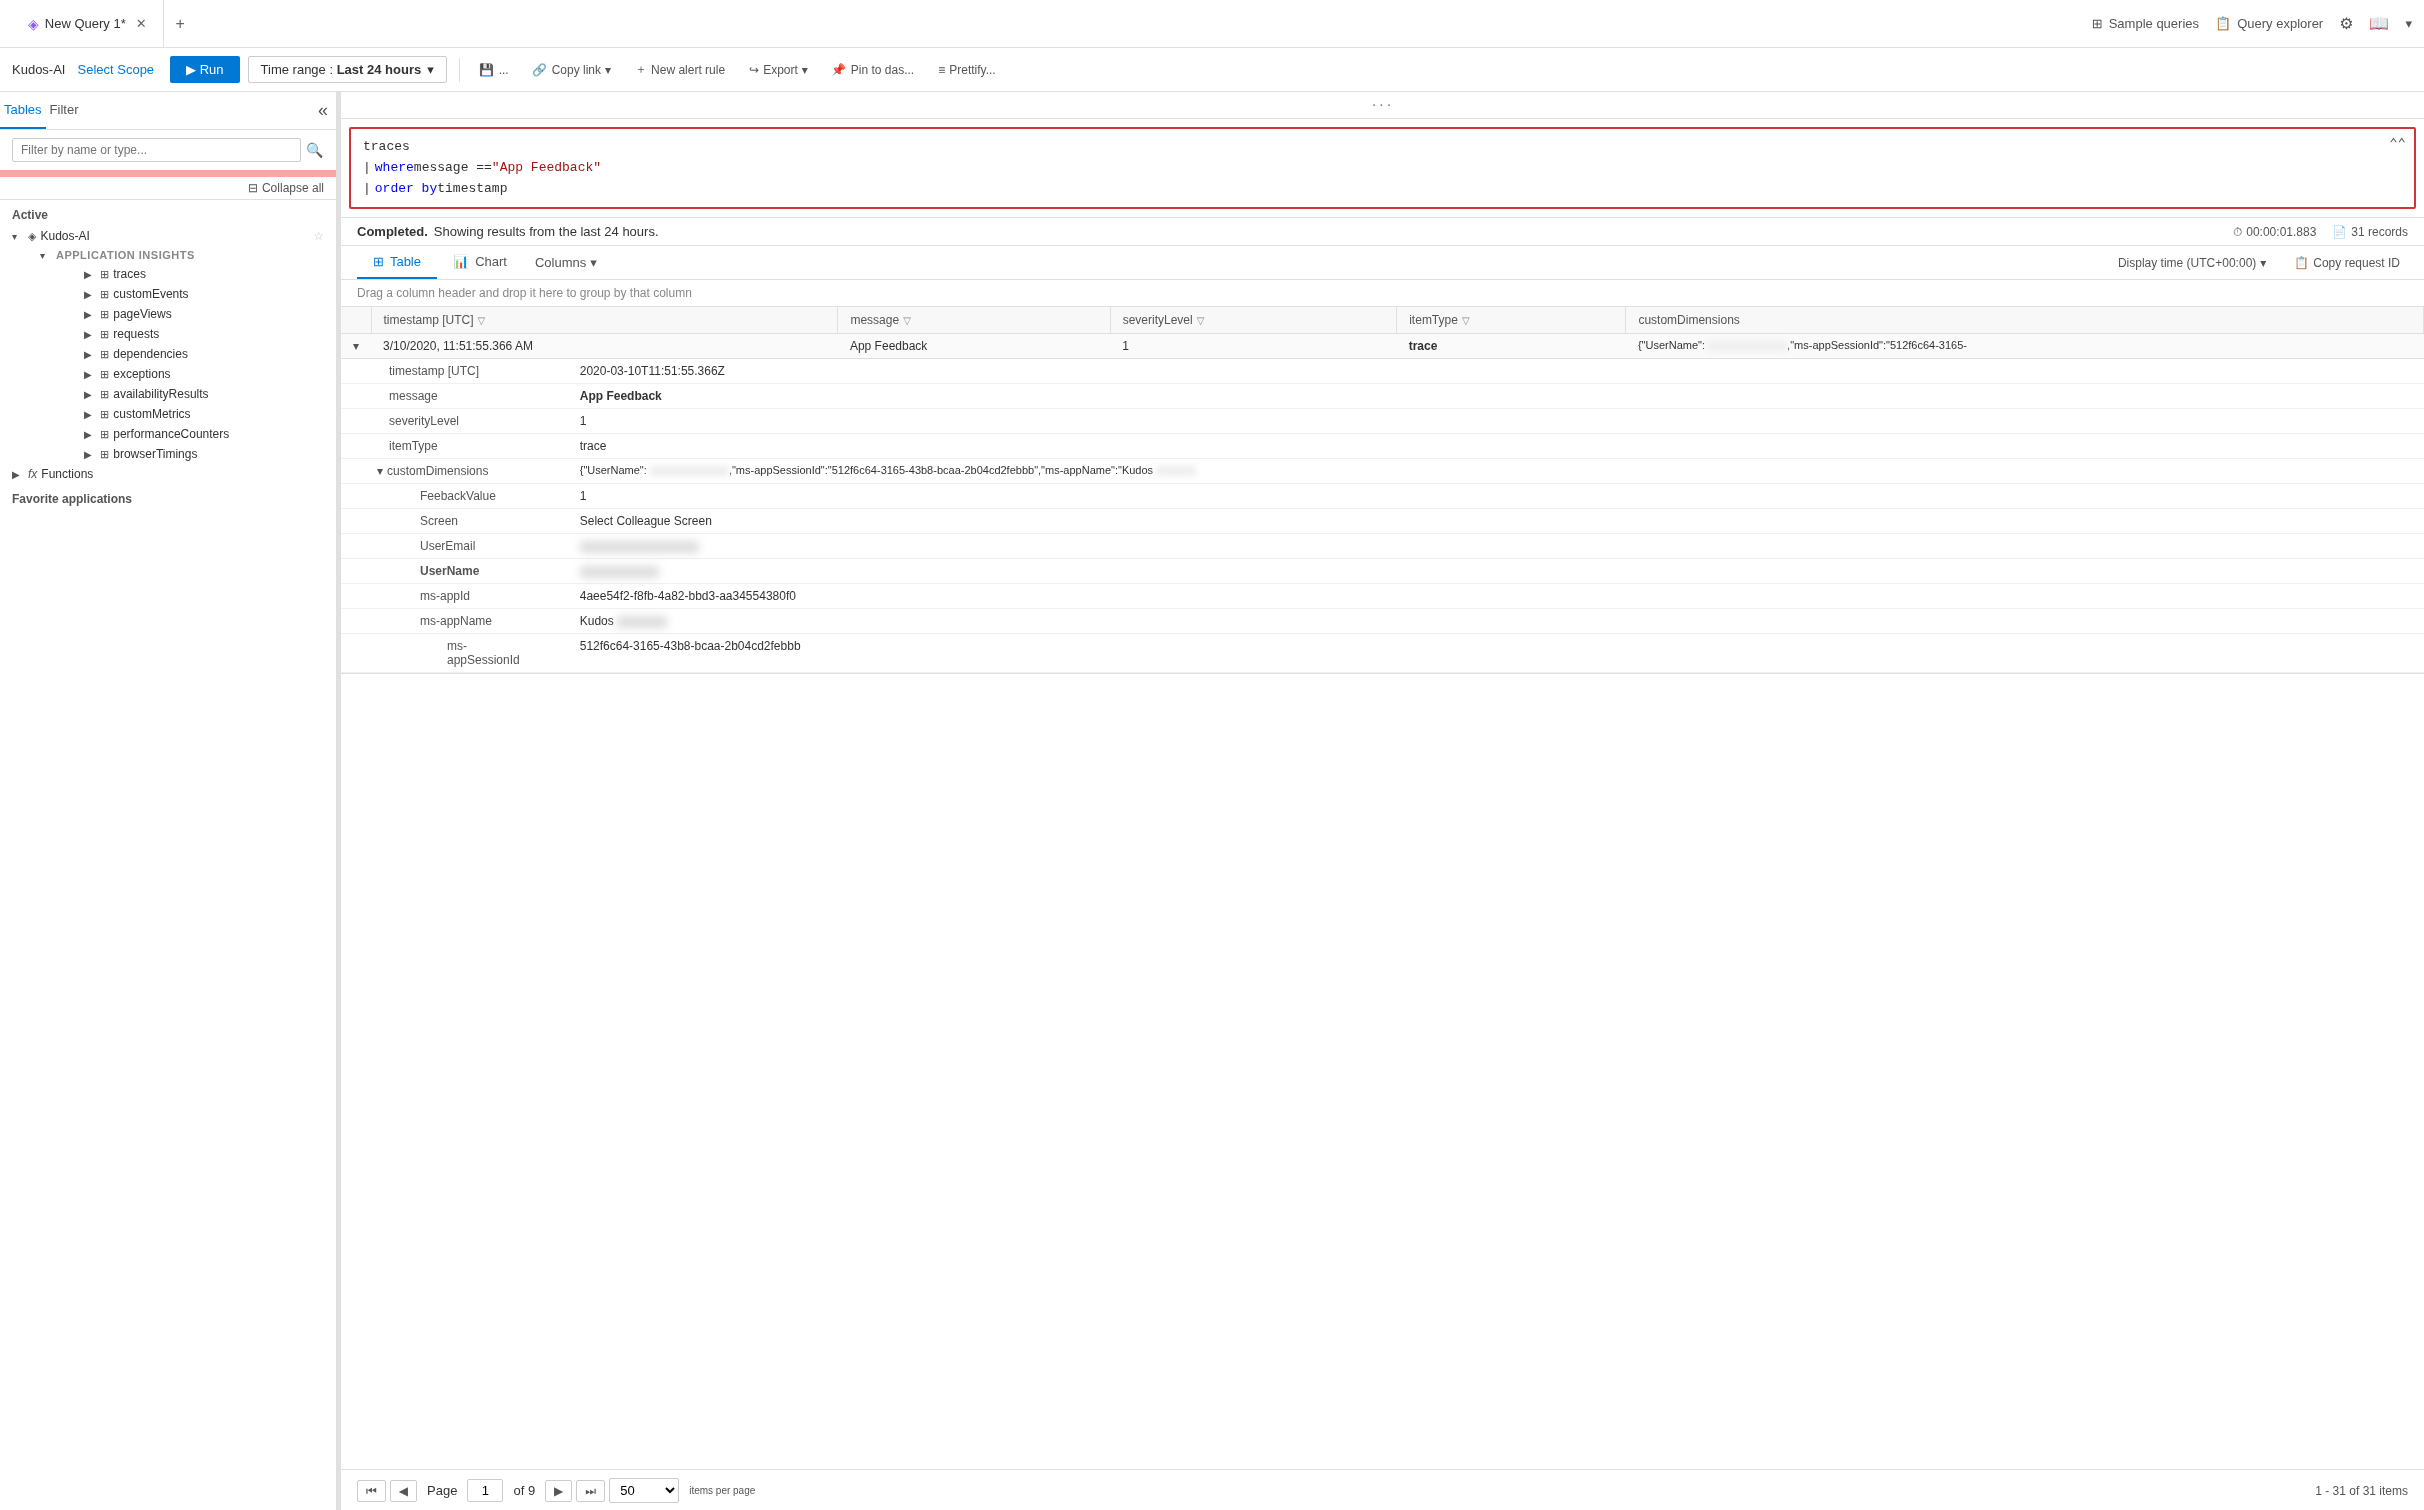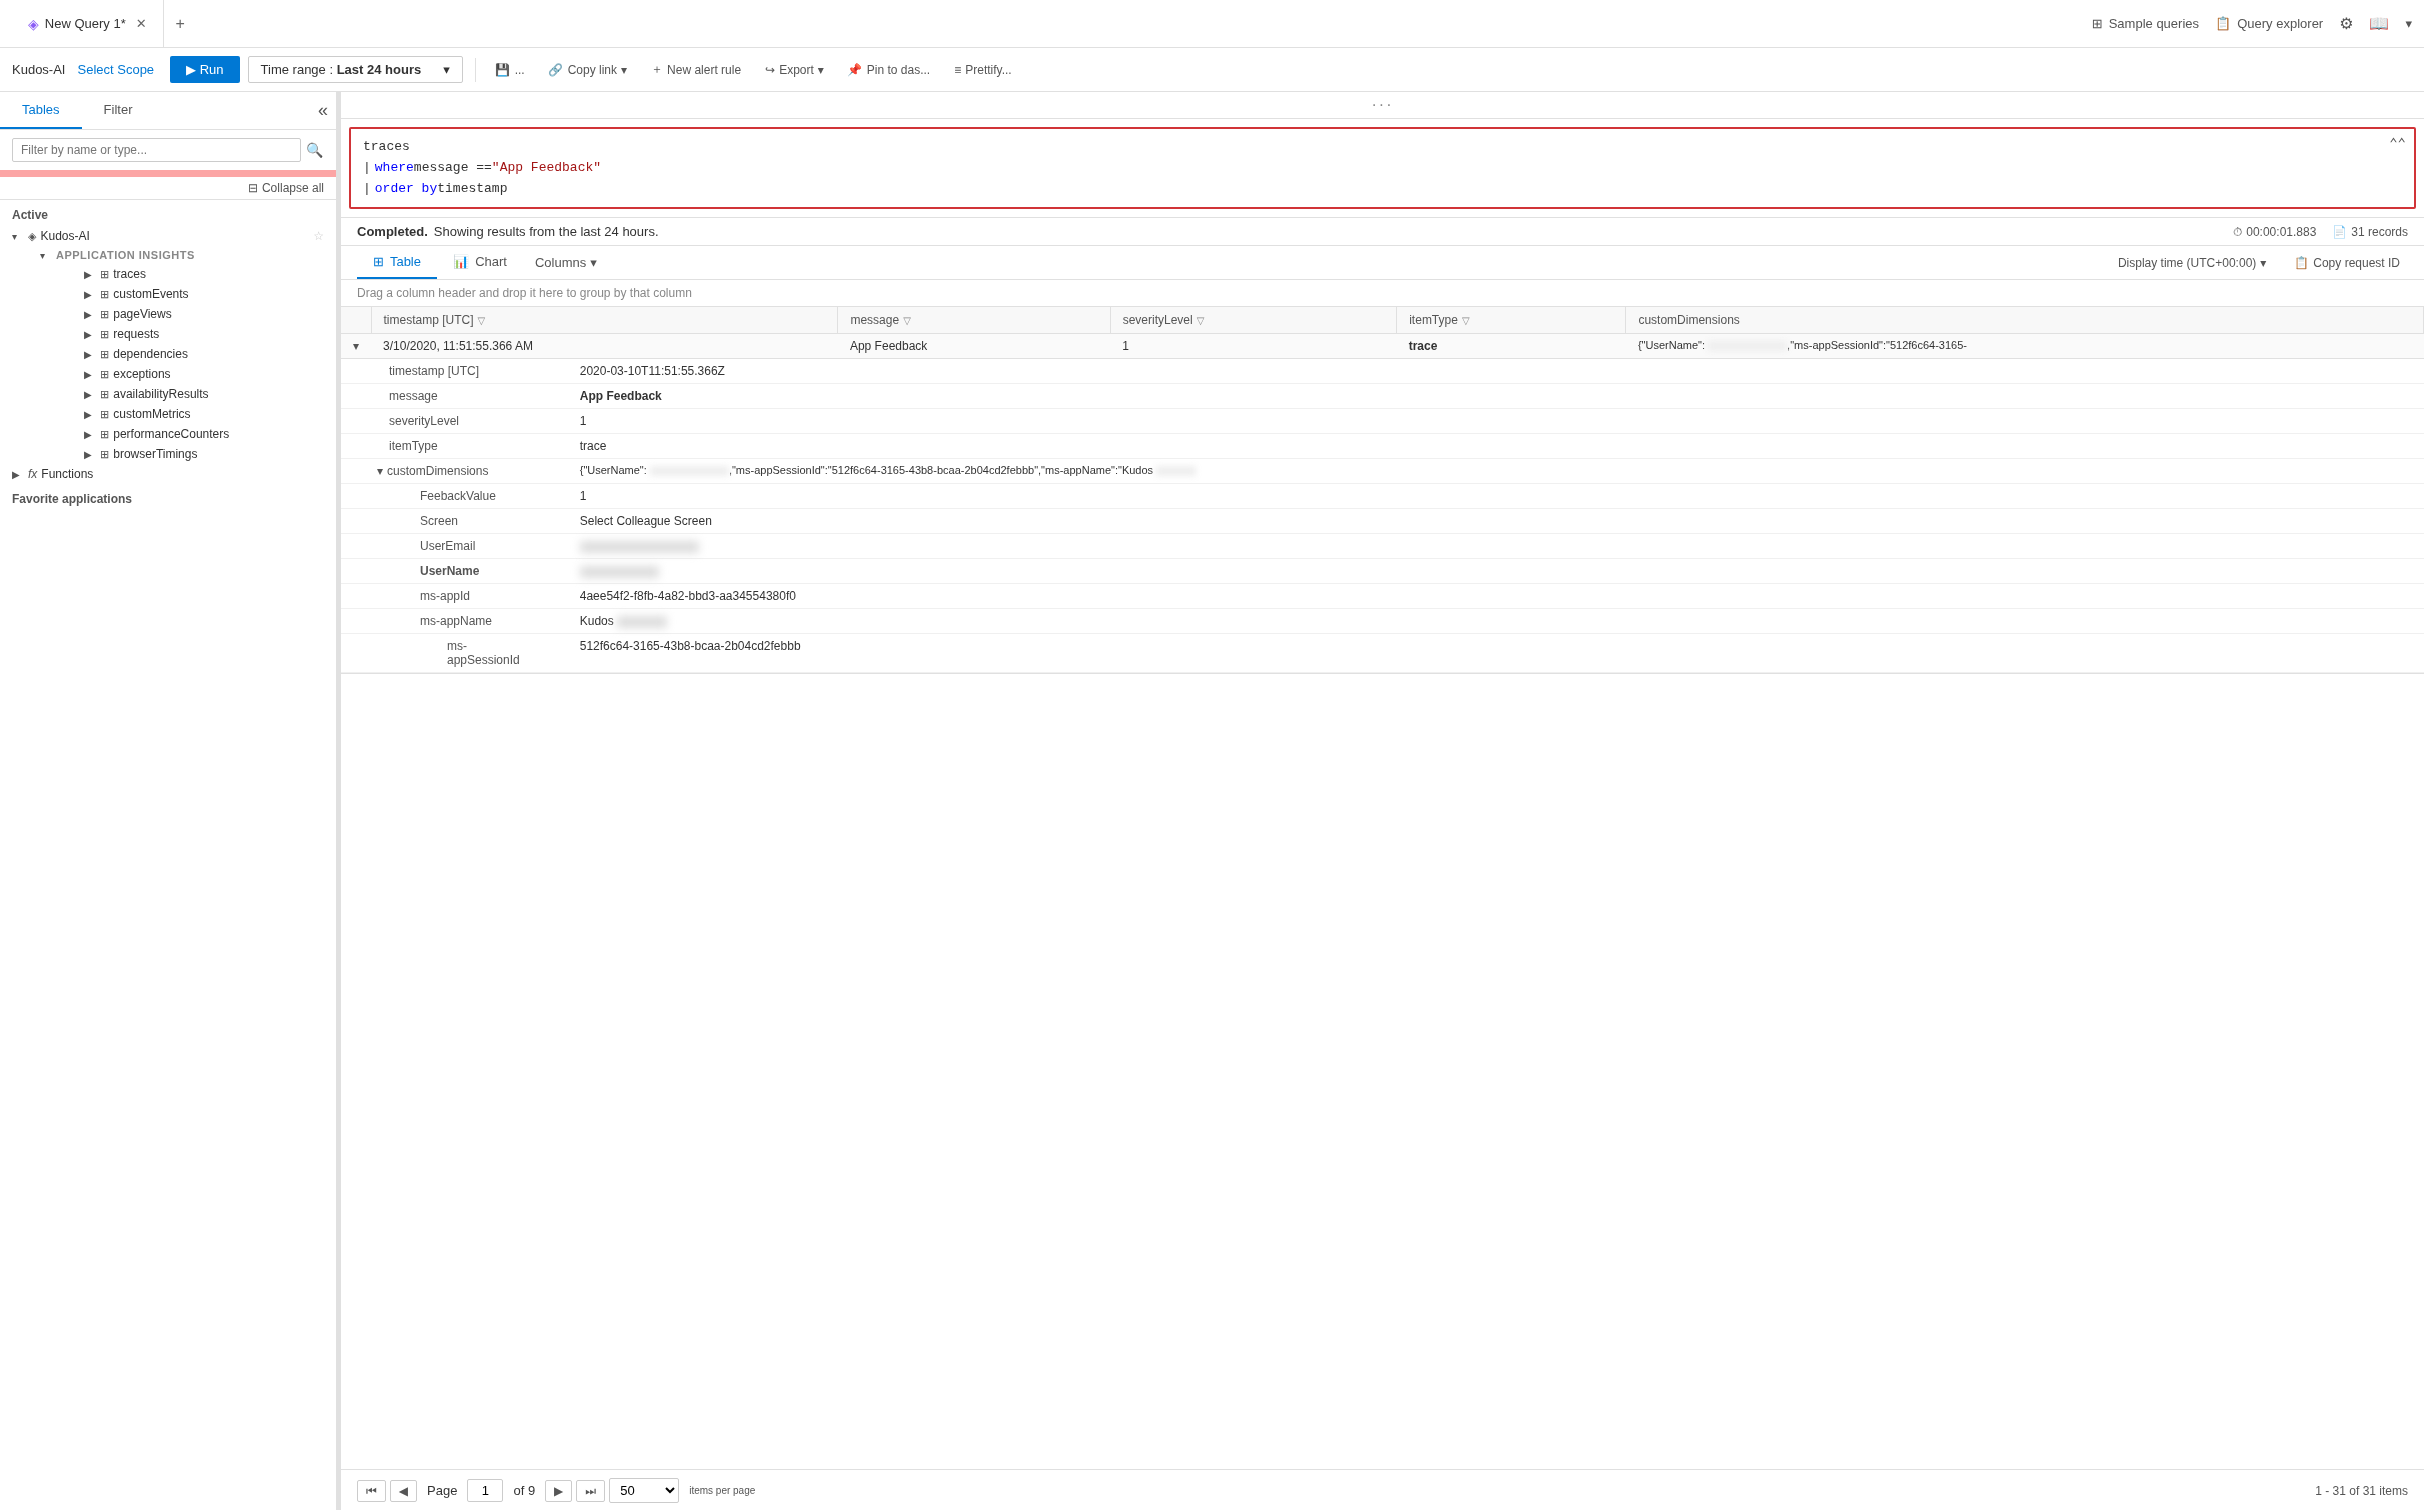--- a/index.html
+++ b/index.html
@@ -28,36 +28,36 @@
       height: 44px; padding: 0 12px; gap: 8px;
     }
     .workspace-name { font-size: 13px; color: #333; margin-right: 4px; }
     .select-scope-btn { color: #0078d4; cursor: pointer; font-size: 13px; margin-right: 8px; }
     .run-btn {
       display: flex; align-items: center; gap: 6px; background: #0078d4; color: #fff;
       border: none; border-radius: 2px; padding: 6px 16px; font-size: 13px; cursor: pointer;
       font-weight: 500;
     }
     .time-range-btn {
-      display: flex; align-items: center; gap: 22px; border: 1px solid #ccc; border-radius: 2px;
+      display: flex; align-items: center; gap: 6px; border: 1px solid #ccc; border-radius: 2px;
       padding: 5px 12px; font-size: 13px; cursor: pointer; color: #333; background: #fff;
     }
     .toolbar-sep { width: 1px; height: 24px; background: #e0e0e0; margin: 0 4px; }
     .toolbar-action { display: flex; align-items: center; gap: 4px; color: #555; font-size: 12px; cursor: pointer; padding: 4px 8px; }
 
     
     .main-layout { display: flex; height: calc(100vh - 91px); }
 
     
     .sidebar {
       width: 337px; min-width: 337px; border-right: 1px solid #e0e0e0;
       display: flex; flex-direction: column; background: #fff; overflow: hidden;
     }
     .sidebar-tab {
-      padding: 10px 22px; font-size: 13px; cursor: pointer; color: #555; border-bottom: 2px solid transparent;
+      padding: 10px 4px; font-size: 13px; cursor: pointer; color: #555; border-bottom: 2px solid transparent;
     }
     .sidebar-tab.active { color: #0078d4; border-bottom-color: #0078d4; font-weight: 500; }
     .sidebar-search {
       display: flex; align-items: center; padding: 8px 12px; border-bottom: 7px solid #fca5a5; gap: 6px;
     }
     .sidebar-search input {
       flex: 1; border: 1px solid #ccc; border-radius: 2px; padding: 4px 8px; font-size: 12px; color: #333; outline: none;
     }
     .search-btn { color: #666; cursor: pointer; font-size: 14px; }
     .sidebar-actions { display: flex; align-items: center; justify-content: flex-end; padding: 4px 12px; border-bottom: 1px solid #e0e0e0; }

